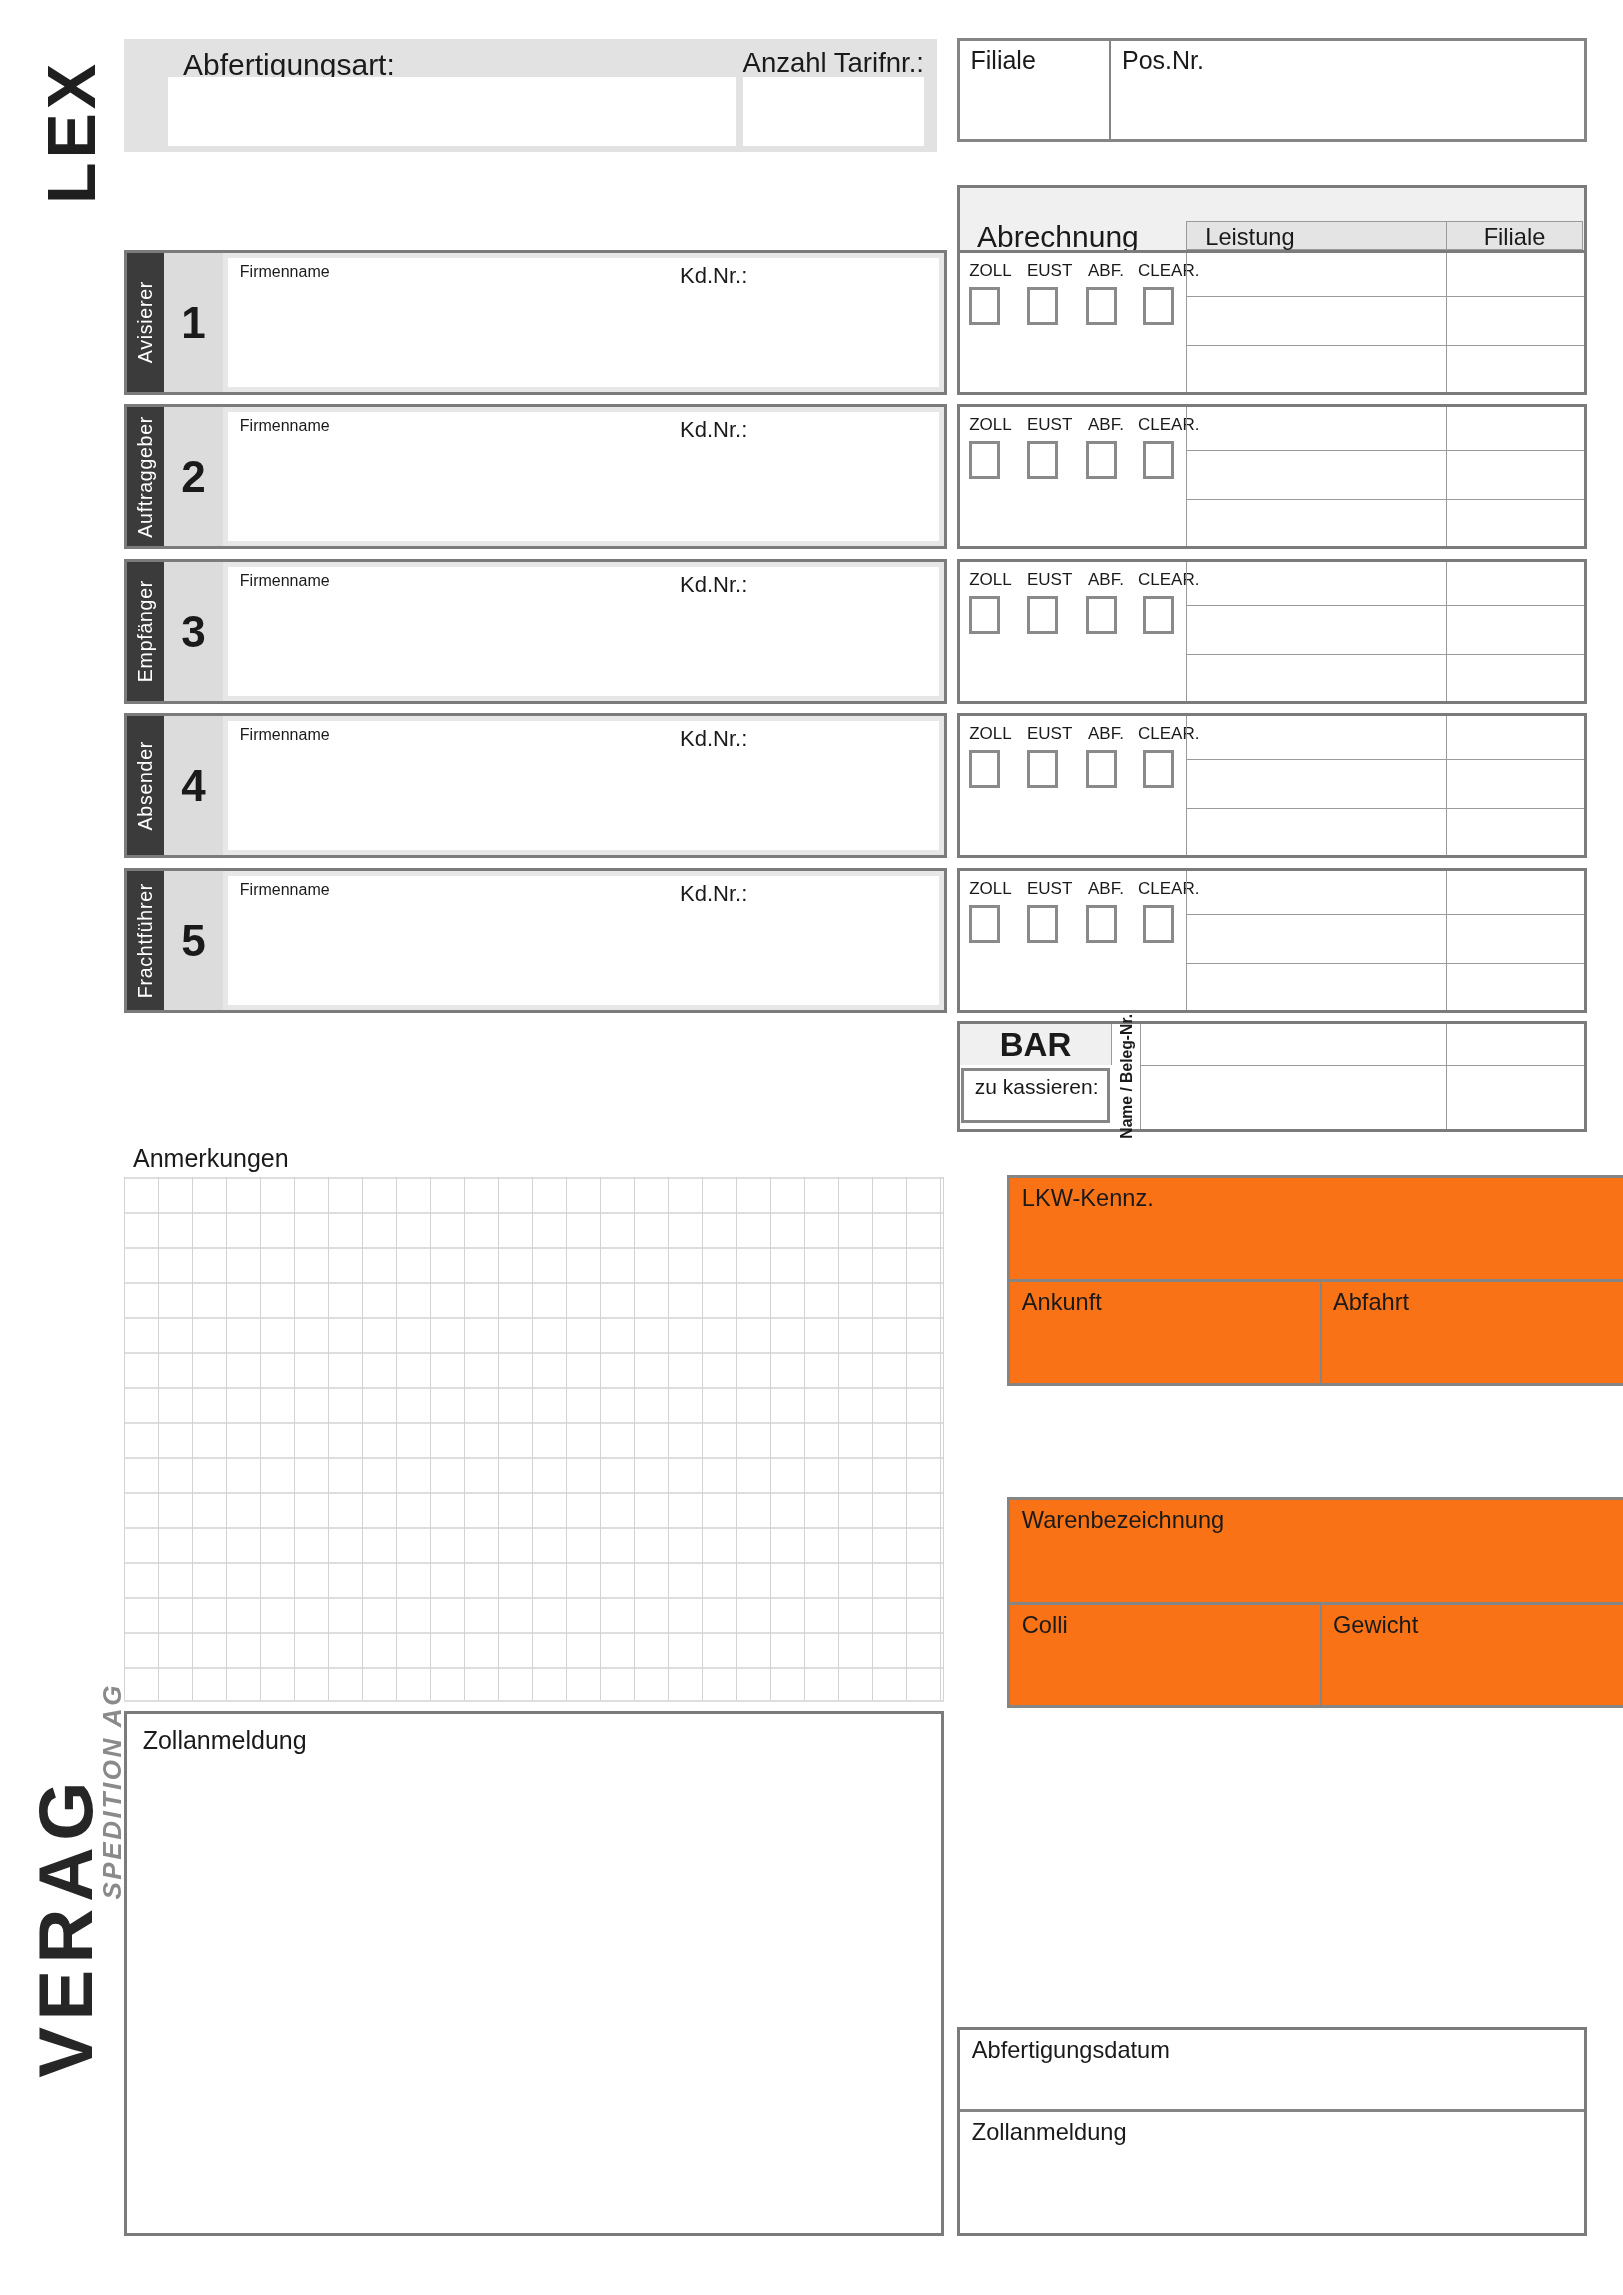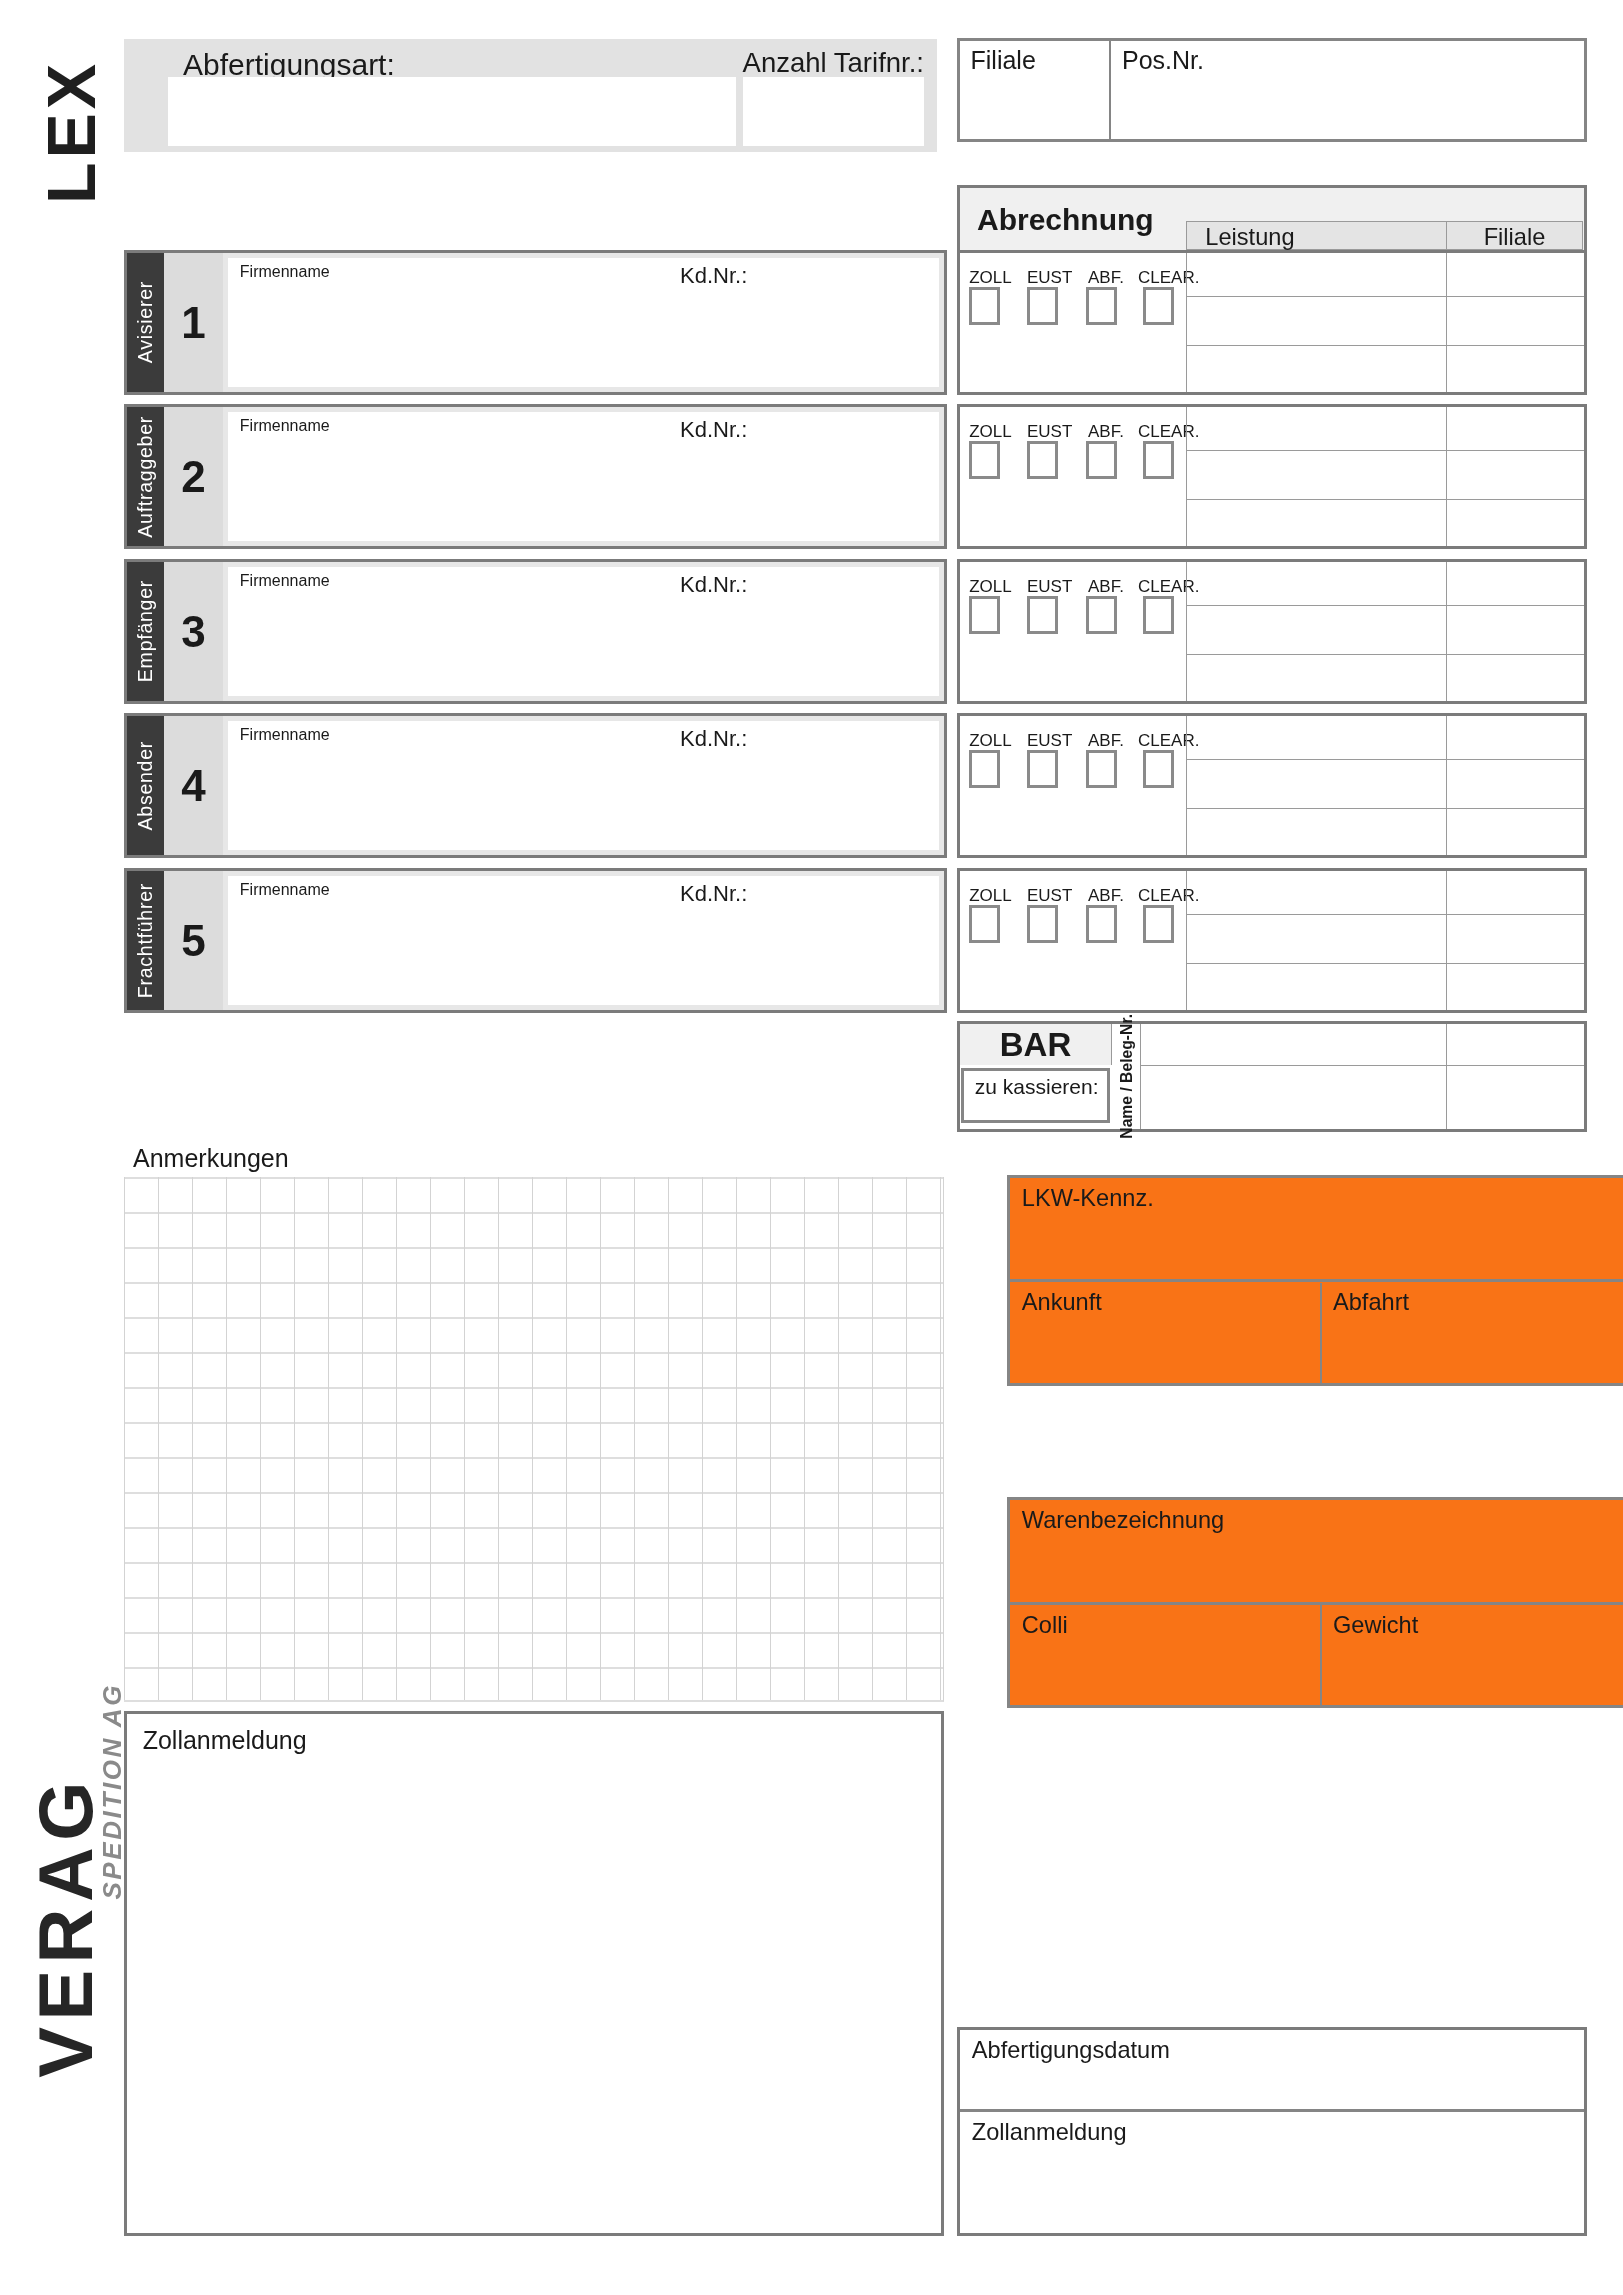--- a/index.html
+++ b/index.html
@@ -31,37 +31,37 @@
   .hp-input-a{left:168px;top:77px;width:568px;height:69px;background:#ffffff;}
   .hp-input-b{left:743px;top:77px;width:181px;height:69px;background:#ffffff;}
   
   .filiale-box{left:957px;top:38px;width:630px;height:104px;border:3.9px solid #858585;background:#fff;box-sizing:border-box;}
   .filiale-divider{position:absolute;left:149px;top:0;width:2px;height:100%;background:#858585;}
   .filiale-label{position:absolute;left:10.5px;top:5.2px;font-size:25px;}
   .posnr-label{position:absolute;left:162px;top:5.2px;font-size:25px;}
   
   .abr-header{left:957px;top:185px;width:630px;height:65px;background:#f0f0f0;
     border:3.3px solid #7b7b7b;border-bottom:none;box-sizing:border-box;}
-  .abr-title{position:absolute;left:17px;top:15px;font-size:30px;font-weight:bold;}
+  .abr-title{position:absolute;left:17px;top:32px;font-size:30px;}
   .abr-cell{position:absolute;bottom:0;height:29.4px;background:#e4e4e4;border:1.3px solid #9a9a9a;box-sizing:border-box;font-size:23.6px;}
   .abr-cell.leistung{left:226px;width:261px;padding:2.6px 0 0 18.3px;}
   .abr-cell.betrag{left:486px;width:137px;text-align:center;padding-top:2.6px;}
   
   .party-row{left:124px;width:823px;height:145px;border:3.3px solid #7b7b7b;background:#e7e7e7;box-sizing:border-box;}
   .party-bar{position:absolute;left:0;top:0;width:37px;height:100%;background:#3b3b3b;
     display:flex;align-items:center;justify-content:center;}
   .party-bar span{color:#ffffff;font-size:19.6px;letter-spacing:0.7px;}
   .party-num{position:absolute;left:37px;top:0;width:59px;height:100%;background:#dcdcdc;
     display:flex;align-items:center;justify-content:center;font-size:44px;font-weight:bold;}
   .party-content{position:absolute;left:101px;top:5.2px;right:5.2px;bottom:5.2px;background:#ffffff;}
   .firmenname-label{position:absolute;left:11.8px;top:5.2px;font-size:16px;}
   .kdnr-label{position:absolute;left:452px;top:5.2px;font-size:22px;}
   
   .abl-block{left:957px;width:630px;height:145px;border:3.3px solid #7b7b7b;background:#ffffff;box-sizing:border-box;}
-  .cb-label{position:absolute;top:7.9px;font-size:17px;letter-spacing:0px;margin-top:7px;}
+  .cb-label{position:absolute;top:7.9px;font-size:17px;letter-spacing:0px;}
   .cb-box{position:absolute;top:34px;width:31px;height:38px;border:3.3px solid #8a8a8a;box-sizing:border-box;background:#fff;}
   .v-line{position:absolute;top:0;bottom:0;width:1.3px;background:#9a9a9a;}
   .h-line{position:absolute;left:226px;right:0;height:1.3px;background:#9a9a9a;}
   
   .bar-block{left:957px;top:1021px;width:630px;height:111px;border:3.3px solid #7b7b7b;background:#ffffff;box-sizing:border-box;}
   .bar-cell{position:absolute;left:0;top:0;width:152px;height:41px;background:#f0f0f0;border-right:1.3px solid #9a9a9a;
     display:flex;align-items:center;justify-content:center;font-size:33px;font-weight:bold;box-sizing:border-box;}
   .zk-box{position:absolute;left:1.3px;top:44px;width:149px;height:55px;border:3.3px solid #868686;background:#fff;box-sizing:border-box;}
   .zk-label{position:absolute;left:10.5px;top:3.9px;font-size:21px;}
   .nb-strip{position:absolute;left:154px;top:0;width:27px;height:100%;border-right:1.3px solid #9a9a9a;

